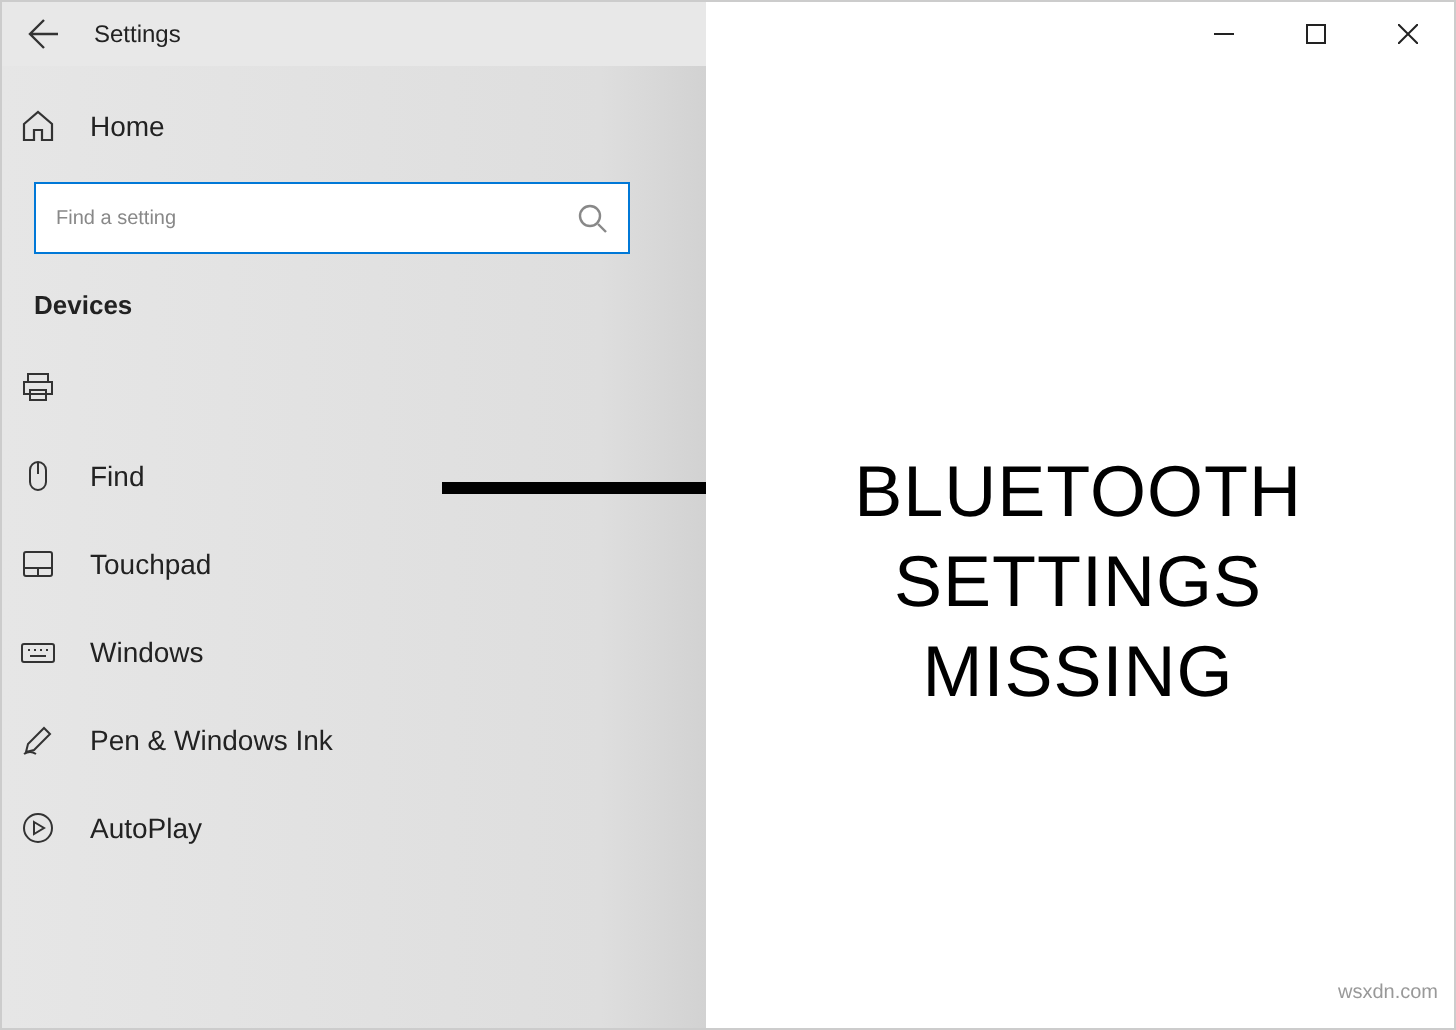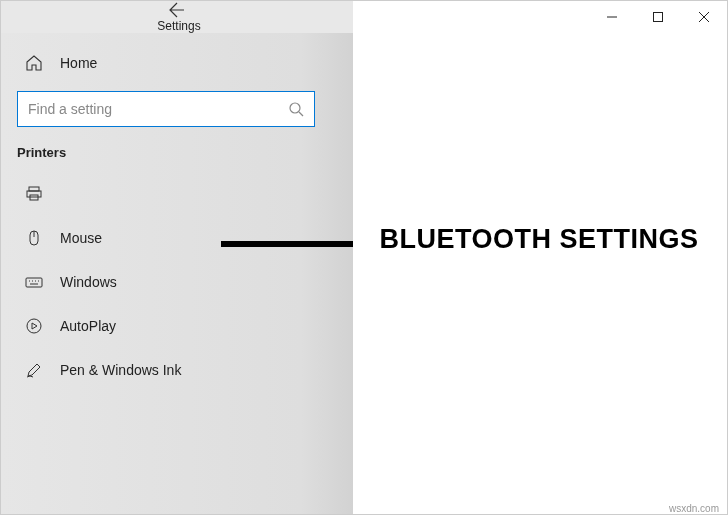--- a/index.html
+++ b/index.html
@@ -28,21 +28,20 @@
       align-items: center;
       background: #fff;
       position: relative;
     }
     .titlebar-left {
       display: flex;
       align-items: center;
       height: 100%;
       background: linear-gradient(to right, #e8e8e8, #e8e8e8);
       width: 352px;
-      flex-direction: column;
     }
     .back-btn {
       width: 42px;
       height: 32px;
       display: flex;
       align-items: center;
       justify-content: center;
     }
     .title {
       font-size: 12px;
@@ -73,21 +72,21 @@
       width: 352px;
       height: 100%;
       background: linear-gradient(to right, #e6e6e6 0%, #dedede 85%, #d2d2d2 100%);
       padding: 8px 0 0 0;
       overflow: hidden;
     }
     .nav-item {
       display: flex;
       align-items: center;
       height: 44px;
-      padding-left: 23px;
+      padding-left: 8px;
       font-size: 14px;
       color: #222;
     }
     .nav-icon {
       width: 20px;
       height: 20px;
       display: flex;
       align-items: center;
       justify-content: center;
       margin-right: 16px;
@@ -99,21 +98,21 @@
       border: 1.5px solid #0078d7;
       background: #fff;
       display: flex;
       align-items: center;
       padding: 0 10px;
       justify-content: space-between;
     }
     .searchbox input {
       border: none;
       outline: none;
-      font-size: 14px;
+      font-size: 10px;
       color: #666;
       flex: 1;
       background: transparent;
     }
     .searchbox input::placeholder { color: #888; }
     .search-icon { color: #888; }
     .section-header {
       font-size: 13px;
       font-weight: 700;
       color: #222;
@@ -129,31 +128,31 @@
       top: 208px;
       left: -132px;
       width: 132px;
       height: 6px;
       background: #000;
     }
     .annotation {
       position: absolute;
       top: 190px;
       left: 6px;
-      font-size: 27px;
-      font-weight: 700;
+      font-size: 36px;
+      font-weight: 400;
       color: #000;
       line-height: 1.25;
       text-align: center;
       width: 360px;
       letter-spacing: 0.5px;
     }
     .watermark {
       position: absolute;
-      bottom: 0;
+      bottom: 12px;
       right: 8px;
       font-size: 10px;
       color: #999;
     }
     svg { display: block; }
   </style>
 </head>
 <body>
 
 <div class="window">
@@ -203,84 +202,95 @@
       <div class="searchbox">
         <input type="text" placeholder="Find a setting" style="">
         <span class="search-icon">
           <svg width="16" height="16" viewBox="0 0 16 16">
               <circle cx="7" cy="7" r="5" stroke="#888" stroke-width="1.2" fill="none"></circle>
               <line x1="11" y1="11" x2="15" y2="15" stroke="#888" stroke-width="1.2"></line>
             </svg>
         </span>
       </div>
 
-      <div class="section-header">Printers</div>
+      <div class="section-header">Devices</div>
 
       <div class="nav-item">
         <span class="nav-icon">
           <svg width="18" height="18" viewBox="0 0 18 18">
               <rect x="4" y="2" width="10" height="4" stroke="#333" fill="none"></rect>
               <rect x="2" y="6" width="14" height="6" stroke="#333" fill="none"></rect>
               <rect x="5" y="10" width="8" height="5" stroke="#333" fill="none"></rect>
             </svg>
         </span>
       </div>
 
       <div class="nav-item">
         <span class="nav-icon">
           <svg width="18" height="18" viewBox="0 0 18 18">
               <rect x="5" y="2" width="8" height="14" rx="4" stroke="#333" fill="none"></rect>
               <line x1="9" y1="2" x2="9" y2="8" stroke="#333"></line>
             </svg>
         </span>
-        <span>Mouse</span>
-      </div>
-
+        <span>Find</span>
+      </div>
+
+      <div class="nav-item">
+        <span class="nav-icon">
+          <svg width="18" height="18" viewBox="0 0 18 18">
+              <rect x="2" y="3" width="14" height="12" rx="1" stroke="#333" fill="none"></rect>
+              <line x1="2" y1="11" x2="16" y2="11" stroke="#333"></line>
+              <line x1="9" y1="11" x2="9" y2="15" stroke="#333"></line>
+            </svg>
+        </span>
+        <span>Touchpad</span>
+      </div>
 
       <div class="nav-item">
         <span class="nav-icon">
           <svg width="18" height="18" viewBox="0 0 18 18">
               <rect x="1" y="5" width="16" height="9" rx="1" stroke="#333" fill="none"></rect>
               <line x1="4" y1="8" x2="5" y2="8" stroke="#333"></line>
               <line x1="7" y1="8" x2="8" y2="8" stroke="#333"></line>
               <line x1="10" y1="8" x2="11" y2="8" stroke="#333"></line>
               <line x1="13" y1="8" x2="14" y2="8" stroke="#333"></line>
               <line x1="5" y1="11" x2="13" y2="11" stroke="#333"></line>
             </svg>
         </span>
         <span>Windows</span>
       </div>
 
       <div class="nav-item">
         <span class="nav-icon">
           <svg width="18" height="18" viewBox="0 0 18 18">
+              <path d="M3 15 L4 11 L12 3 L15 6 L7 14 Z" stroke="#333" fill="none"></path>
+              <path d="M2 16 Q5 14 8 16" stroke="#333" fill="none"></path>
+            </svg>
+        </span>
+        <span>Pen &amp; Windows Ink</span>
+      </div>
+
+      <div class="nav-item">
+        <span class="nav-icon">
+          <svg width="18" height="18" viewBox="0 0 18 18">
               <circle cx="9" cy="9" r="7" stroke="#333" fill="none"></circle>
               <path d="M7 6 L12 9 L7 12 Z" stroke="#333" fill="none"></path>
             </svg>
         </span>
         <span>AutoPlay</span>
-      </div>
-
-      <div class="nav-item">
-        <span class="nav-icon">
-          <svg width="18" height="18" viewBox="0 0 18 18">
-              <path d="M3 15 L4 11 L12 3 L15 6 L7 14 Z" stroke="#333" fill="none"></path>
-              <path d="M2 16 Q5 14 8 16" stroke="#333" fill="none"></path>
-            </svg>
-        </span>
-        <span>Pen &amp; Windows Ink</span>
       </div>
 
 
     </div>
 
     <div class="main">
       <div class="arrow-line"></div>
       <div class="annotation">
         <span>BLUETOOTH SETTINGS</span><br>
+        <span>MISSING</span>
       </div>
     </div>
 
   </div>
 
   <div class="watermark">wsxdn.com</div>
 
 </div>
 
 </body></html>

